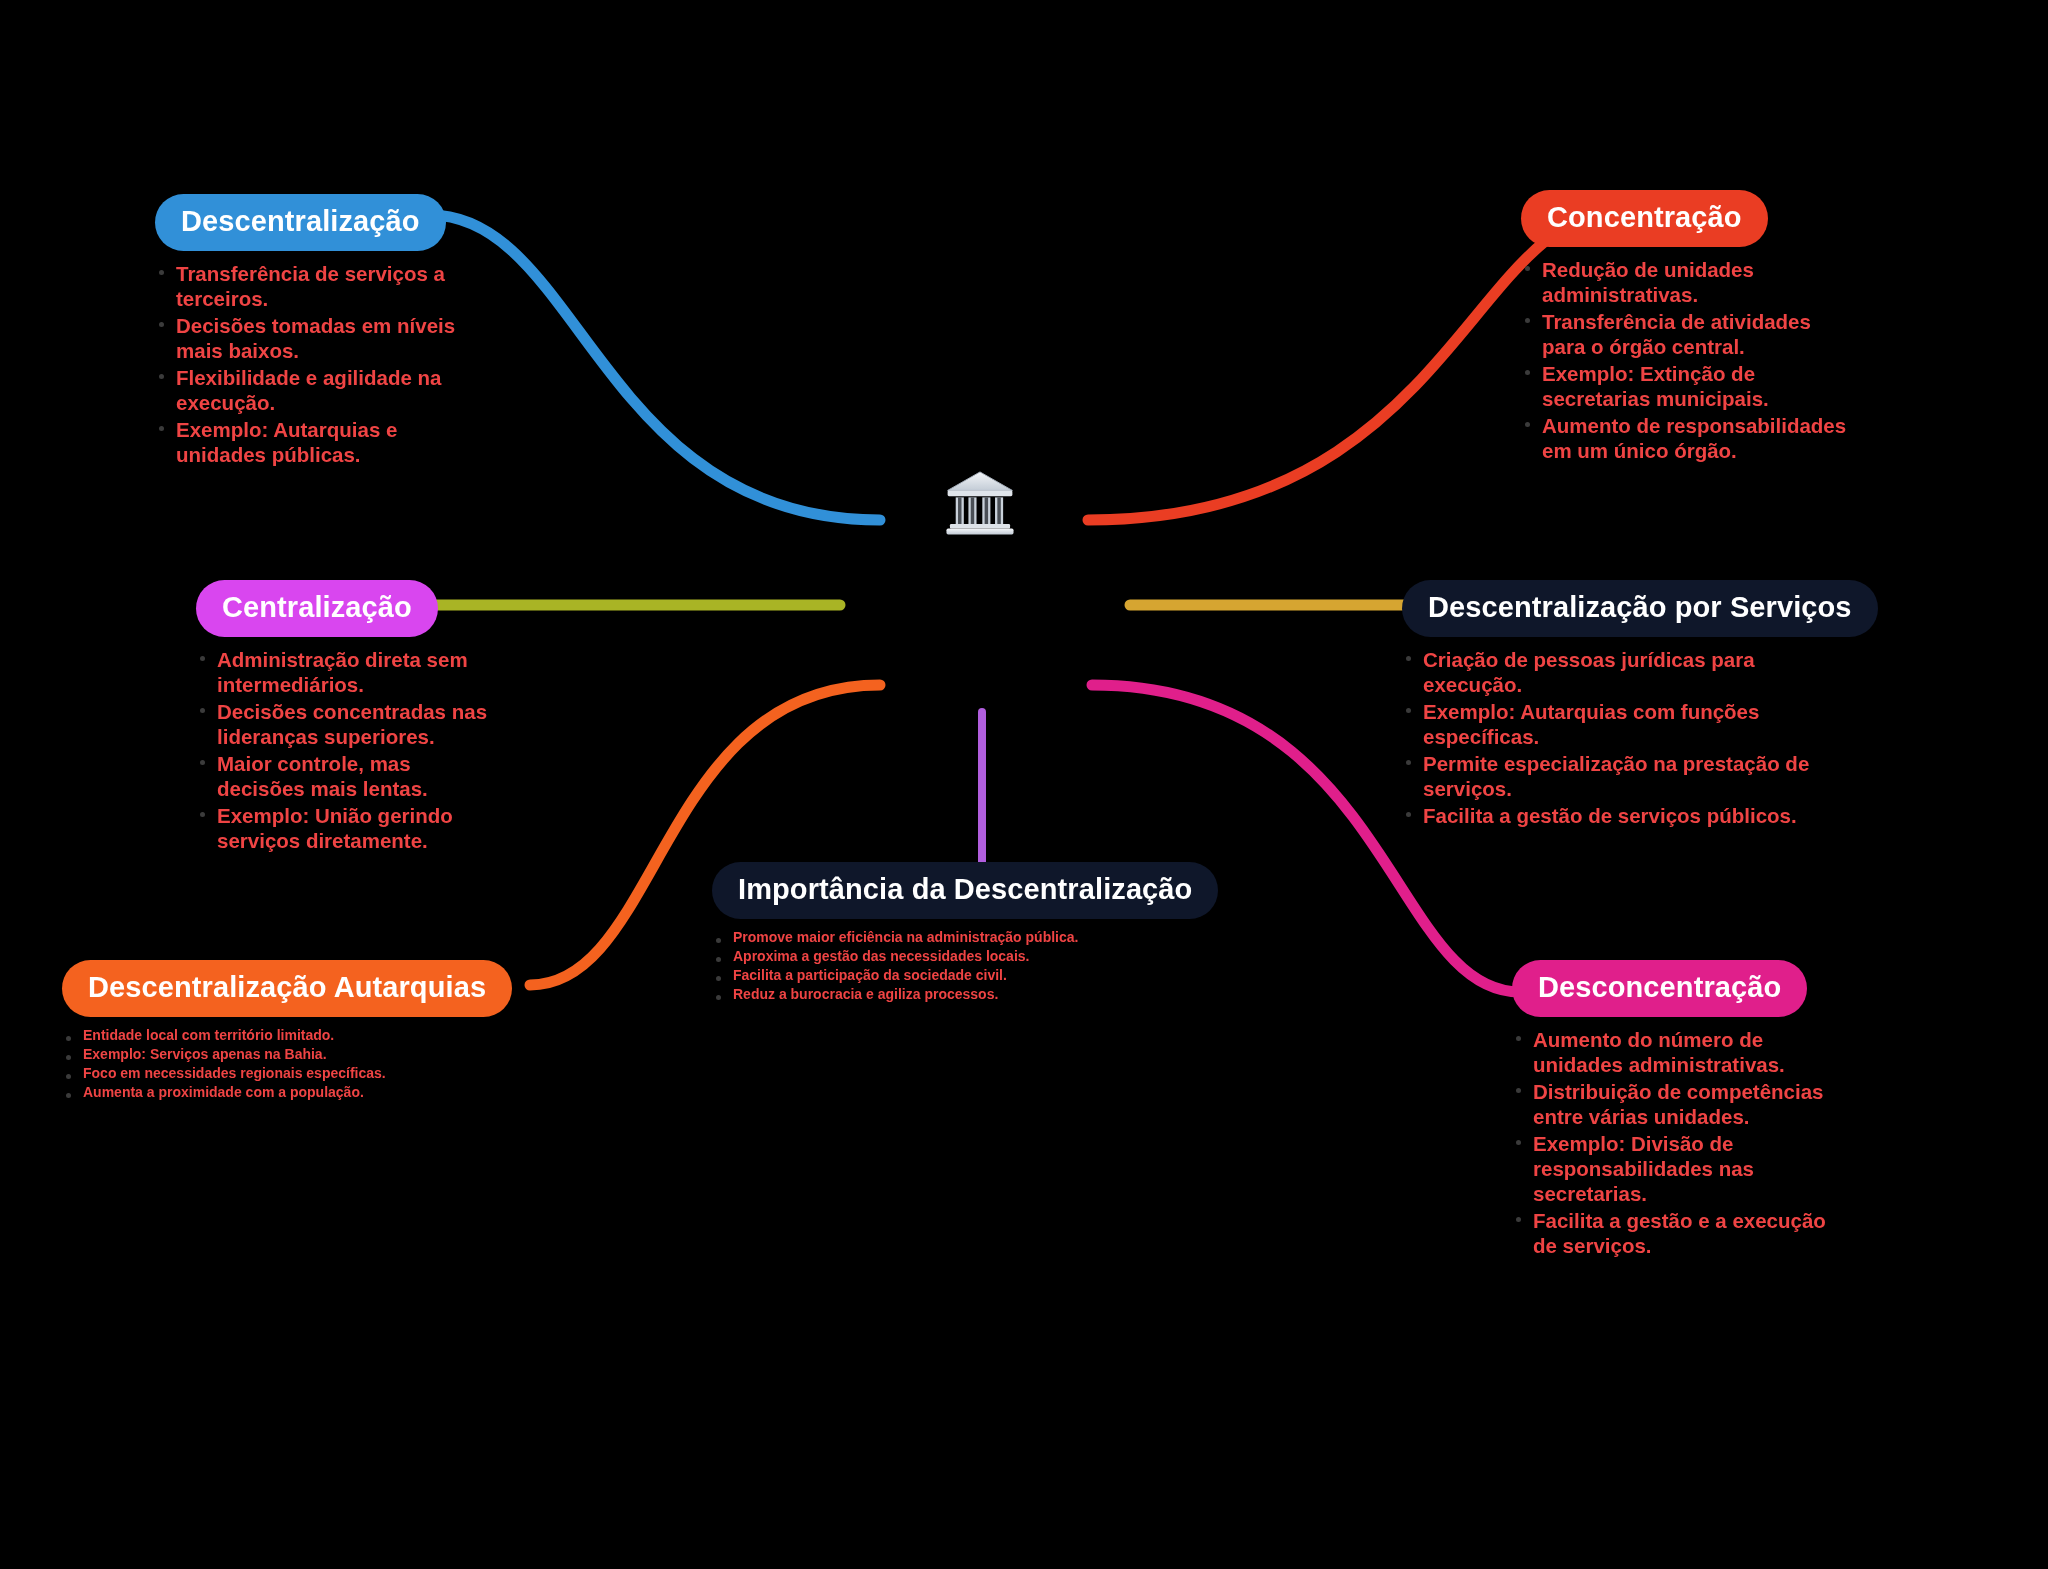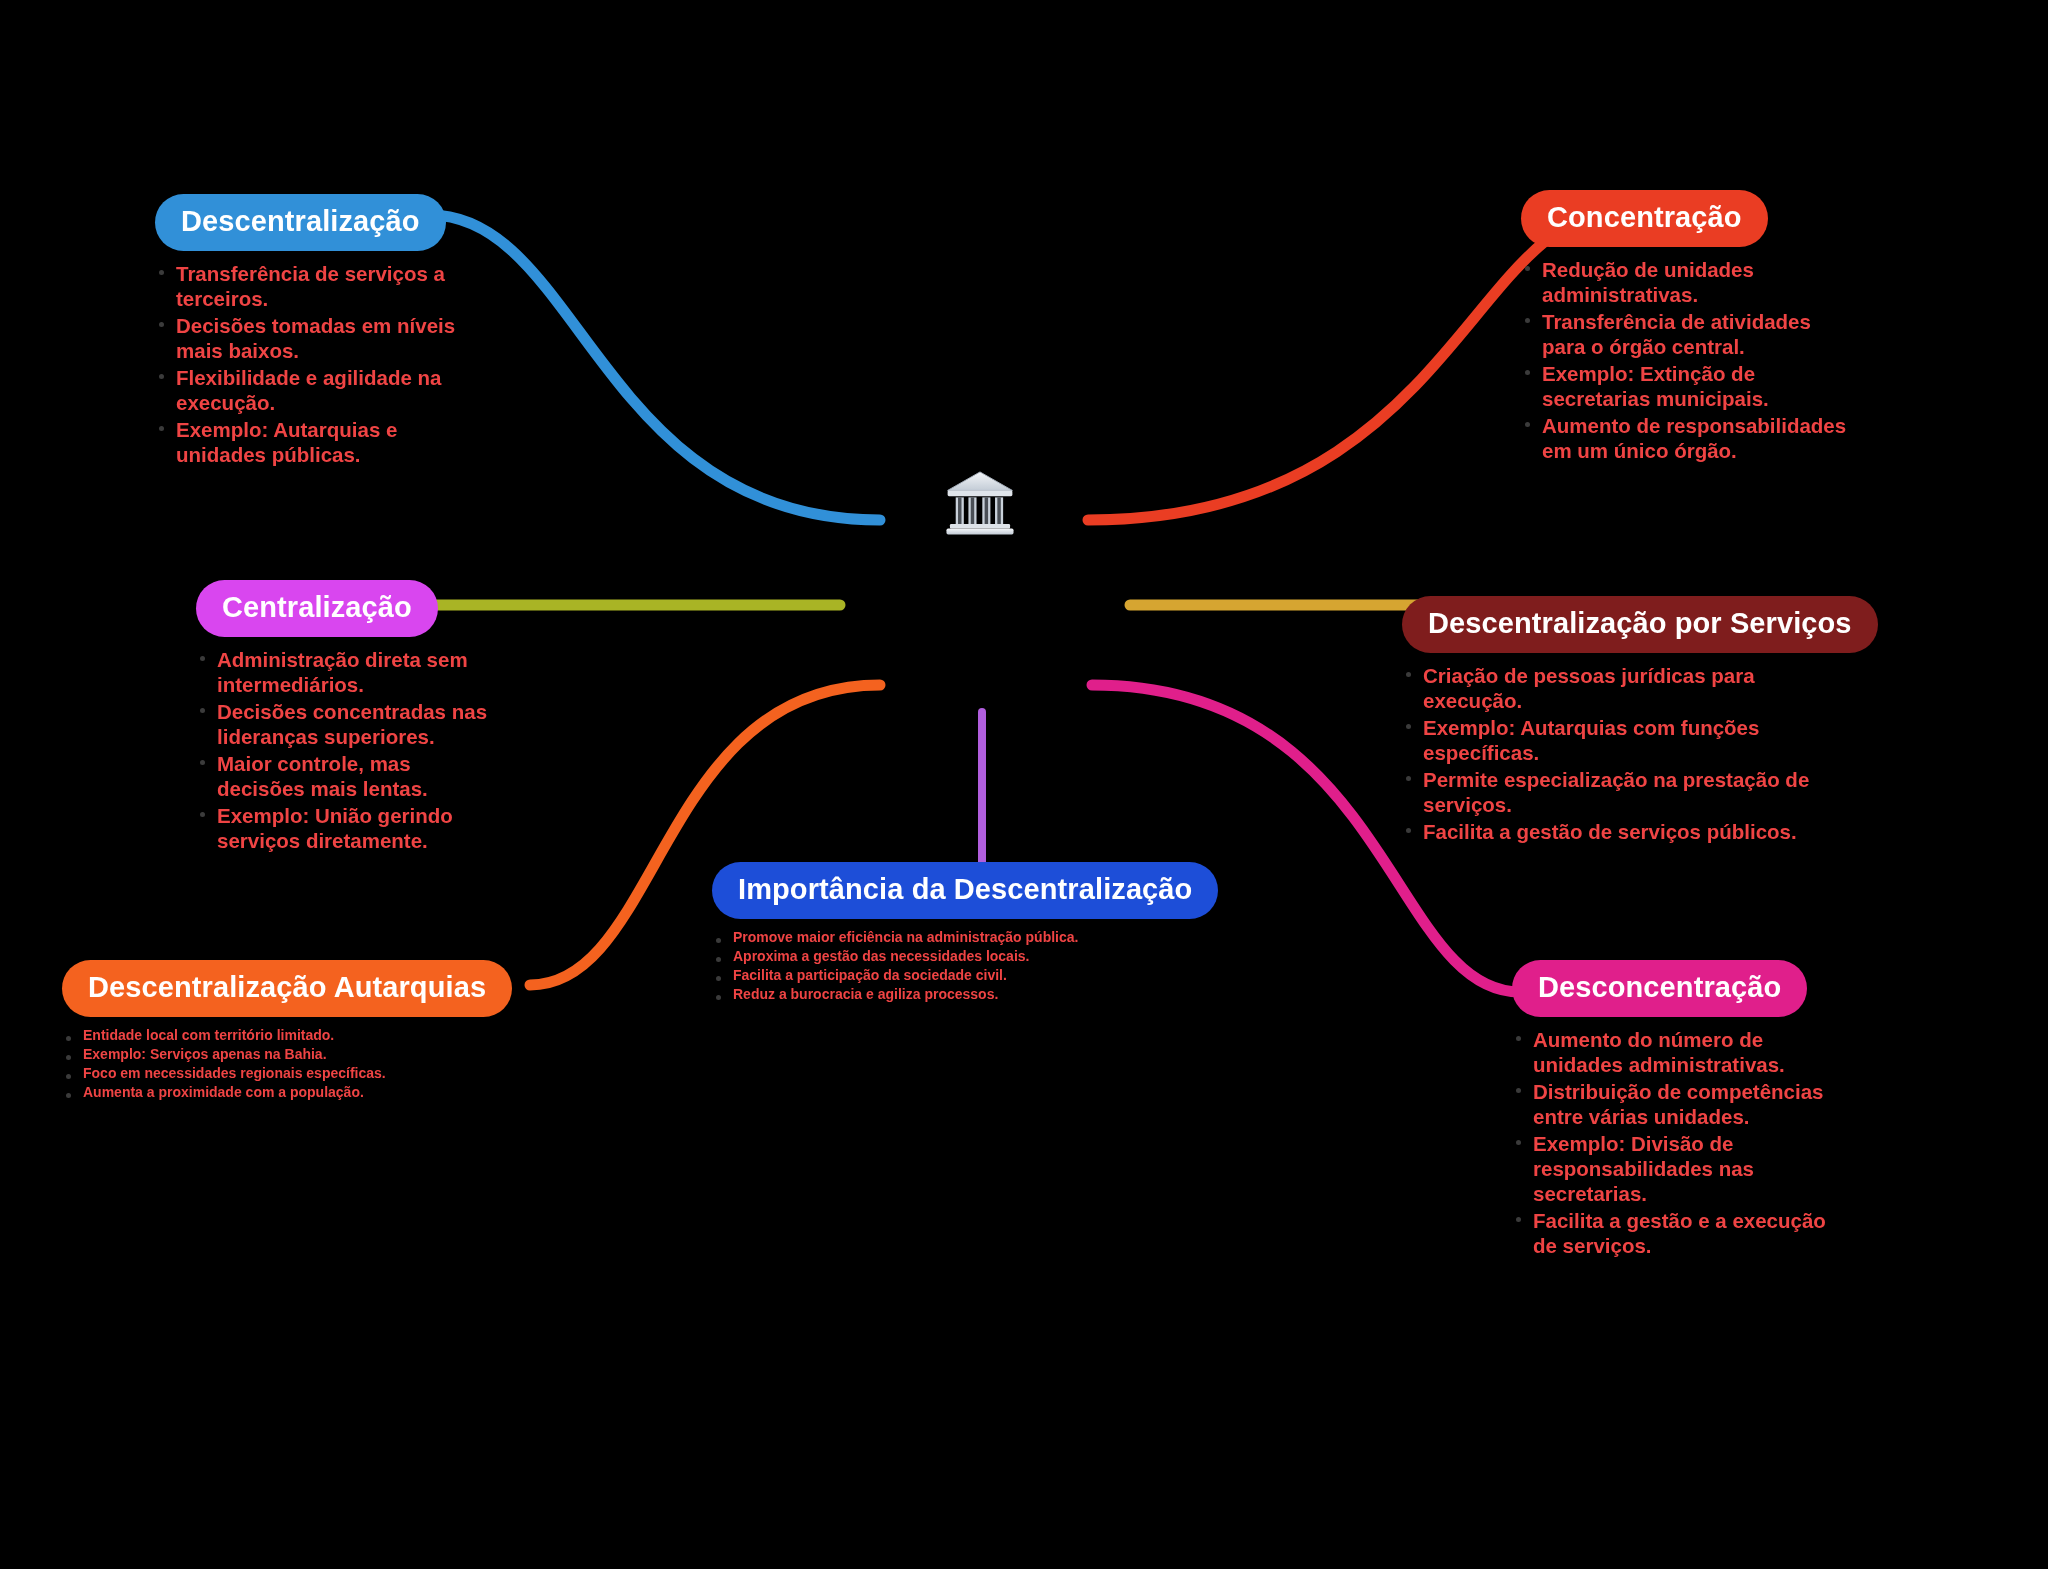--- a/index.html
+++ b/index.html
@@ -156,41 +156,41 @@
     <span class="pill pill-lg" style="background: #d946ef;">Centralização</span>
     <ul class="bullets">
       <li>Administração direta sem intermediários.</li>
       <li>Decisões concentradas nas lideranças superiores.</li>
       <li>Maior controle, mas decisões mais lentas.</li>
       <li>Exemplo: União gerindo serviços diretamente.</li>
     </ul>
   </div>
 
   <div class="node" id="node-desc-servicos">
-    <span class="pill pill-lg" style="background: #7f1d1d; margin-top: 16px;">Descentralização por Serviços</span>
+    <span class="pill pill-lg" style="background: #0f172a;">Descentralização por Serviços</span>
     <ul class="bullets">
       <li>Criação de pessoas jurídicas para execução.</li>
       <li>Exemplo: Autarquias com funções específicas.</li>
       <li>Permite especialização na prestação de serviços.</li>
       <li>Facilita a gestão de serviços públicos.</li>
     </ul>
   </div>
 
   <div class="node" id="node-desc-territorial">
     <span class="pill pill-lg" style="background: rgb(244, 98, 31);">Descentralização Autarquias</span>
     <ul class="bullets">
       <li>Entidade local com território limitado.</li>
       <li>Exemplo: Serviços apenas na Bahia.</li>
       <li>Foco em necessidades regionais específicas.</li>
       <li>Aumenta a proximidade com a população.</li>
     </ul>
   </div>
 
   <div class="node" id="node-importancia">
-    <span class="pill pill-lg" style="background: #1d4ed8;">Importância da Descentralização</span>
+    <span class="pill pill-lg" style="background: #0f172a;">Importância da Descentralização</span>
     <ul class="bullets">
       <li>Promove maior eficiência na administração pública.</li>
       <li>Aproxima a gestão das necessidades locais.</li>
       <li>Facilita a participação da sociedade civil.</li>
       <li>Reduz a burocracia e agiliza processos.</li>
     </ul>
   </div>
 
   <div class="node" id="node-desconcentracao">
     <span class="pill pill-lg" style="background: rgb(224, 31, 139);">Desconcentração</span>

